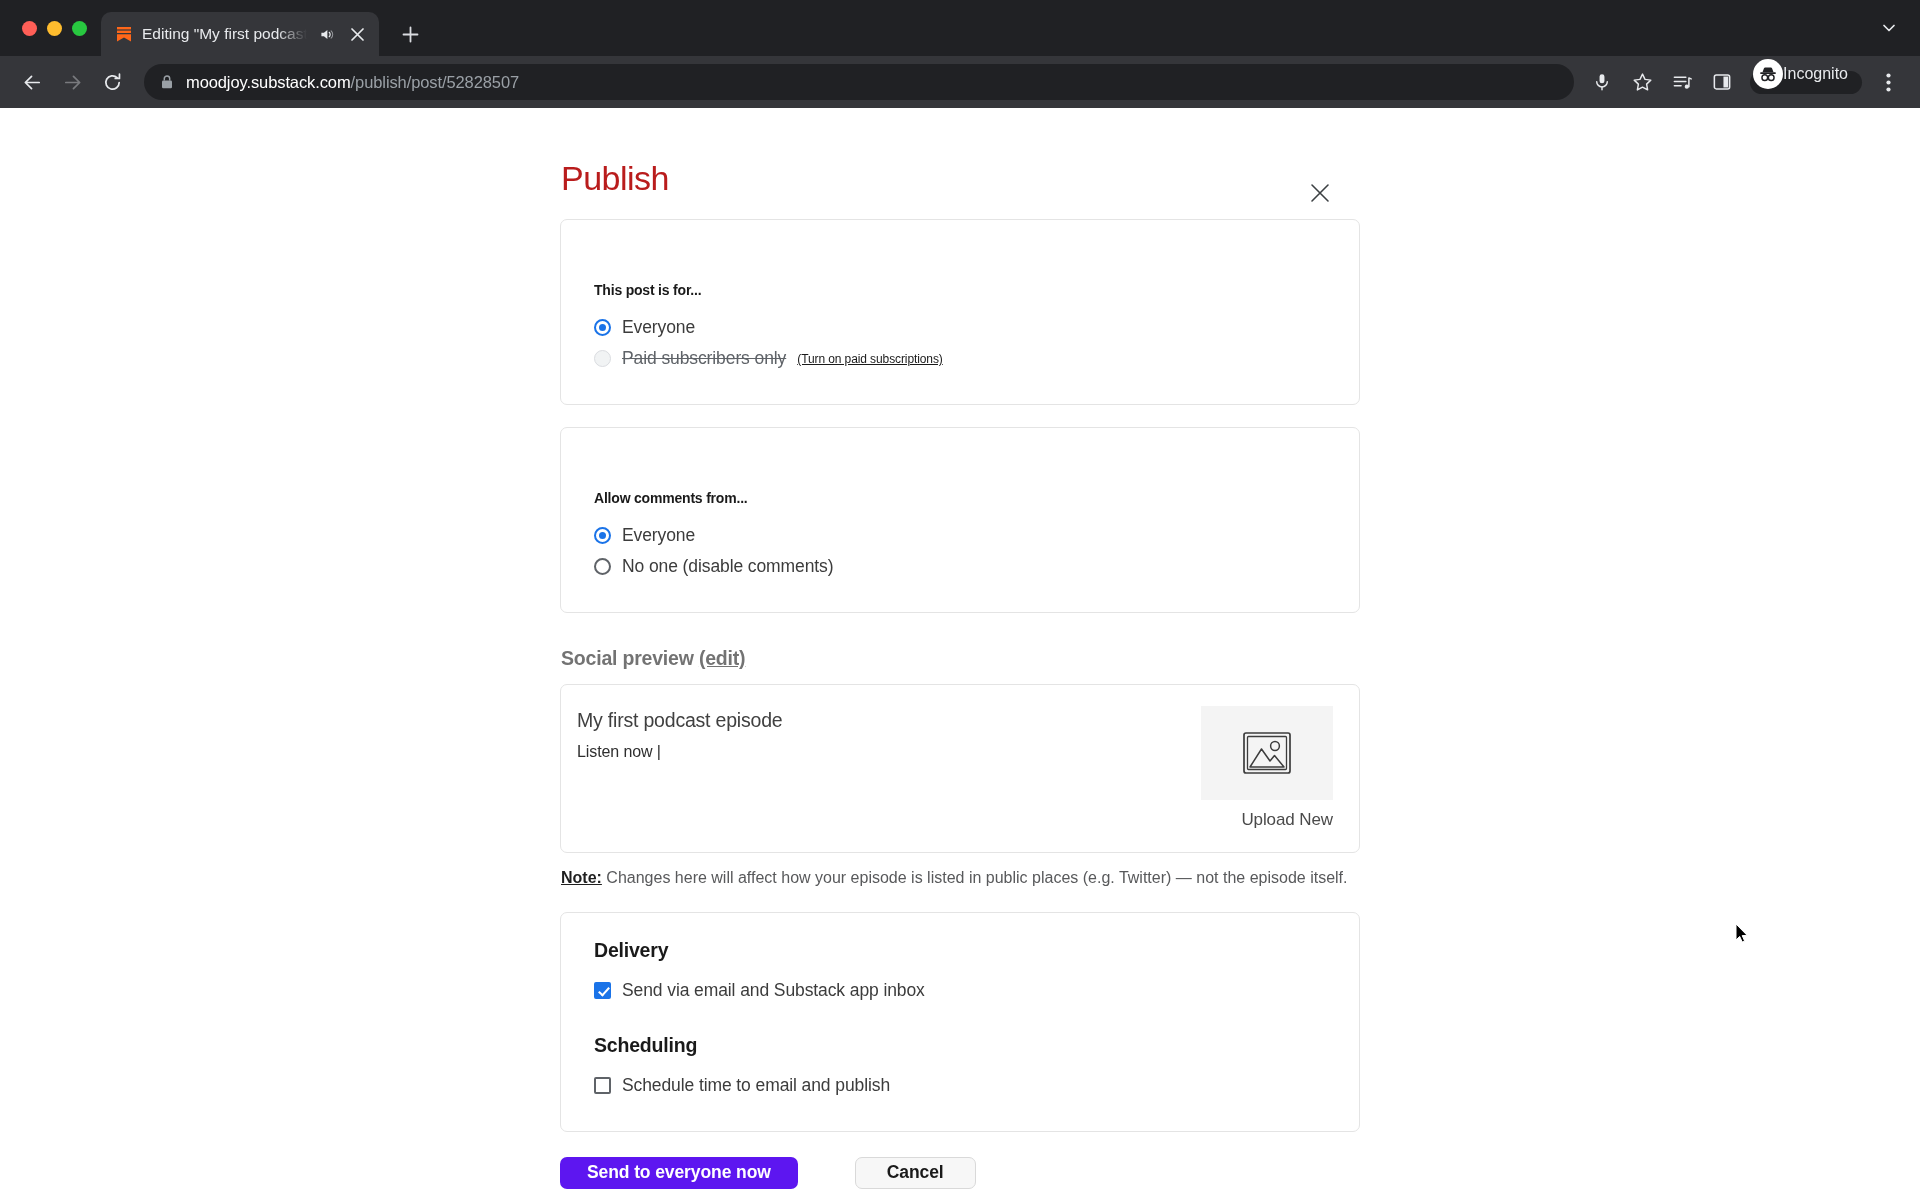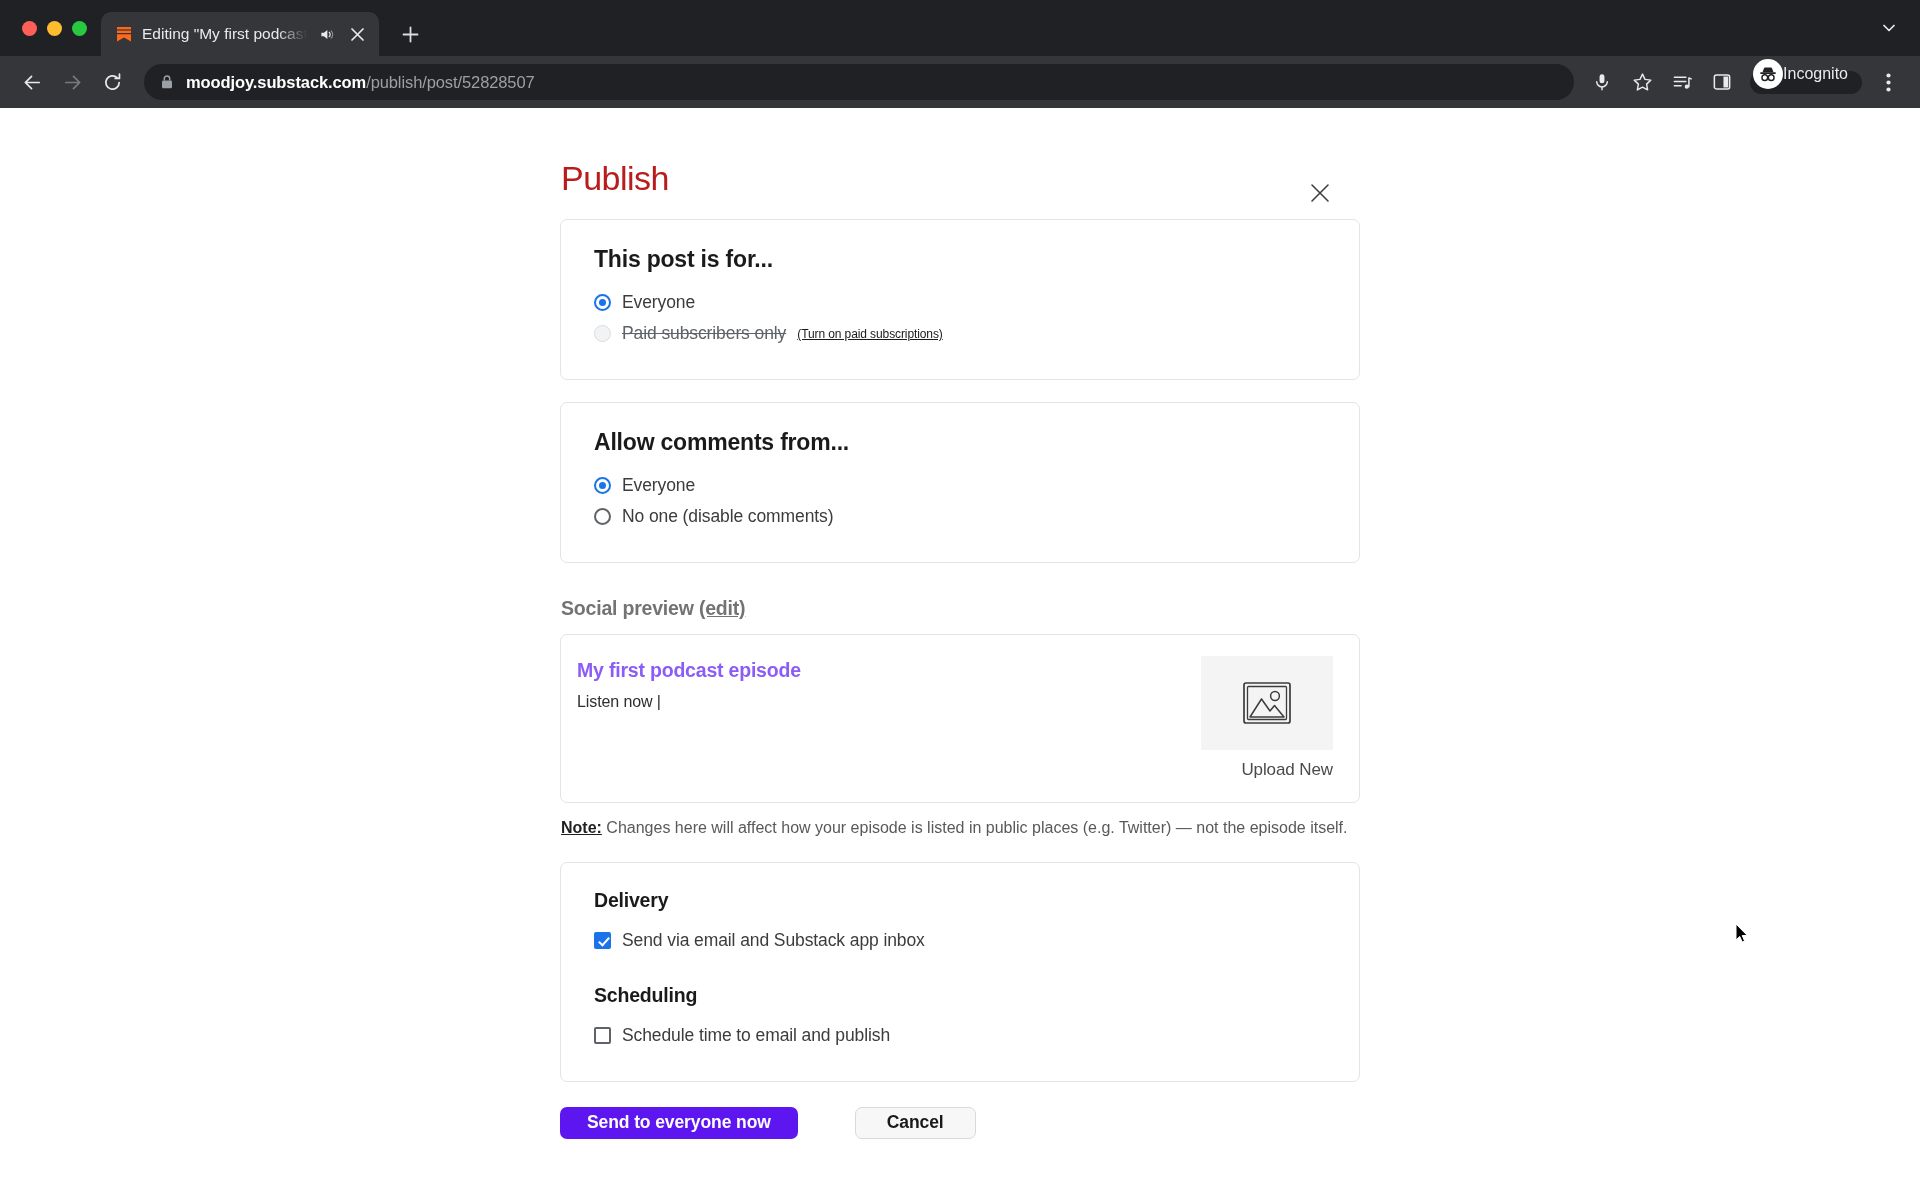--- a/index.html
+++ b/index.html
@@ -135,21 +135,21 @@
     gap: 12px;
     overflow: hidden;
   }
   .lock-icon { flex: 0 0 14px; width: 14px; height: 16px; position: relative; }
   .url-text {
     font-size: 16.5px;
     color: #9aa0a6;
     white-space: nowrap;
     letter-spacing: -0.1px;
   }
-  .url-host { color: #ffffff; font-weight: 700; }
+  .url-host { color: #ffffff; font-weight: 400; }
 
   .toolbar-icon {
     width: 36px; height: 36px;
     display: flex; align-items: center; justify-content: center;
     border-radius: 50%;
     flex: 0 0 36px;
   }
 
   .profile-chip {
     height: 23px;
@@ -216,25 +216,26 @@
 
   .card {
     border: 1px solid #e4e4e4;
     border-radius: 7px;
     background: #ffffff;
     margin-top: 22px;
     padding: 26px 33px 30px 33px;
   }
 
   .card-heading {
-    font-size: 23px;
+    font-size: 14px;
     font-weight: bold;
     color: #1a1a1a;
     letter-spacing: -0.2px;
     margin-bottom: 14px;
+    margin-top: 36px;
   }
 
   .option-row {
     display: flex;
     align-items: center;
     gap: 11px;
     min-height: 31px;
   }
 
   .radio {
@@ -297,22 +298,22 @@
     margin-top: 14px;
     padding: 20px 26px 22px 16px;
     display: flex;
     justify-content: space-between;
     align-items: flex-start;
     min-height: 158px;
   }
   .preview-left { padding-top: 4px; padding-left: 0; }
   .preview-title {
     font-size: 19.5px;
-    font-weight: bold;
-    color: #8b5cf6;
+    font-weight: normal;
+    color: #404040;
     letter-spacing: -0.2px;
     margin-bottom: 11px;
   }
   .preview-sub {
     font-size: 16px;
     color: #2e2e2e;
     letter-spacing: -0.1px;
   }
   .preview-right {
     display: flex;

